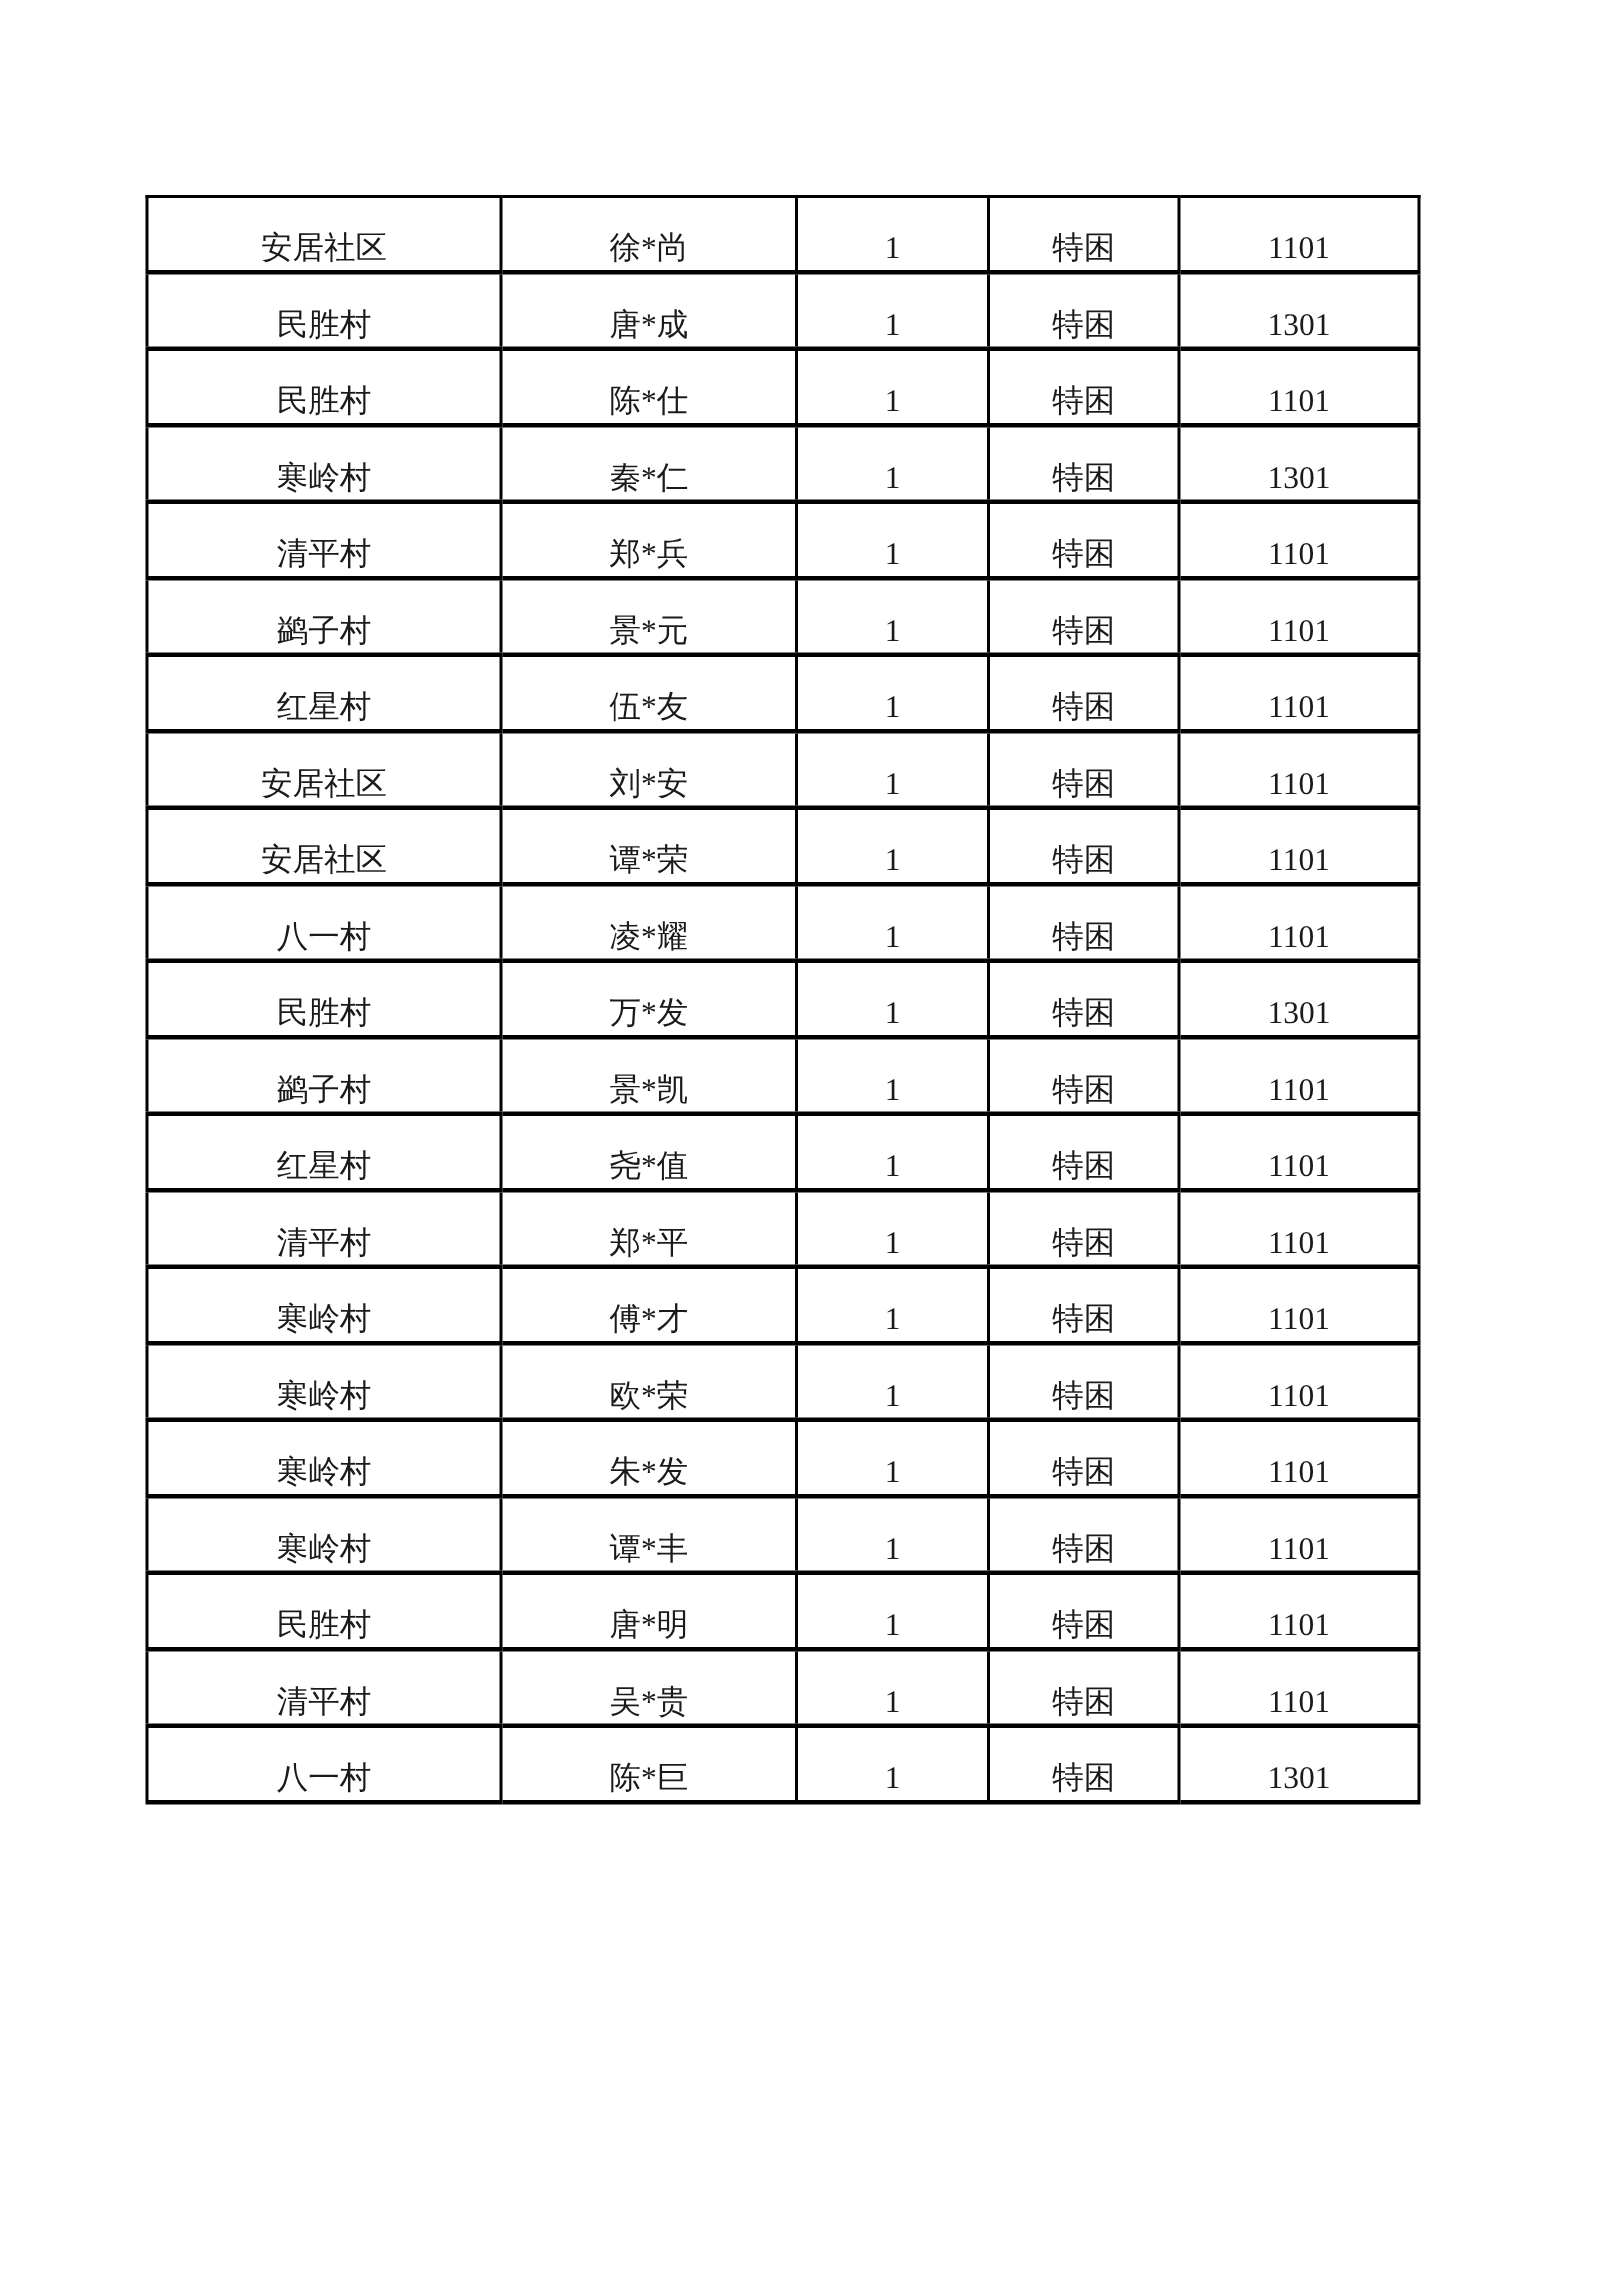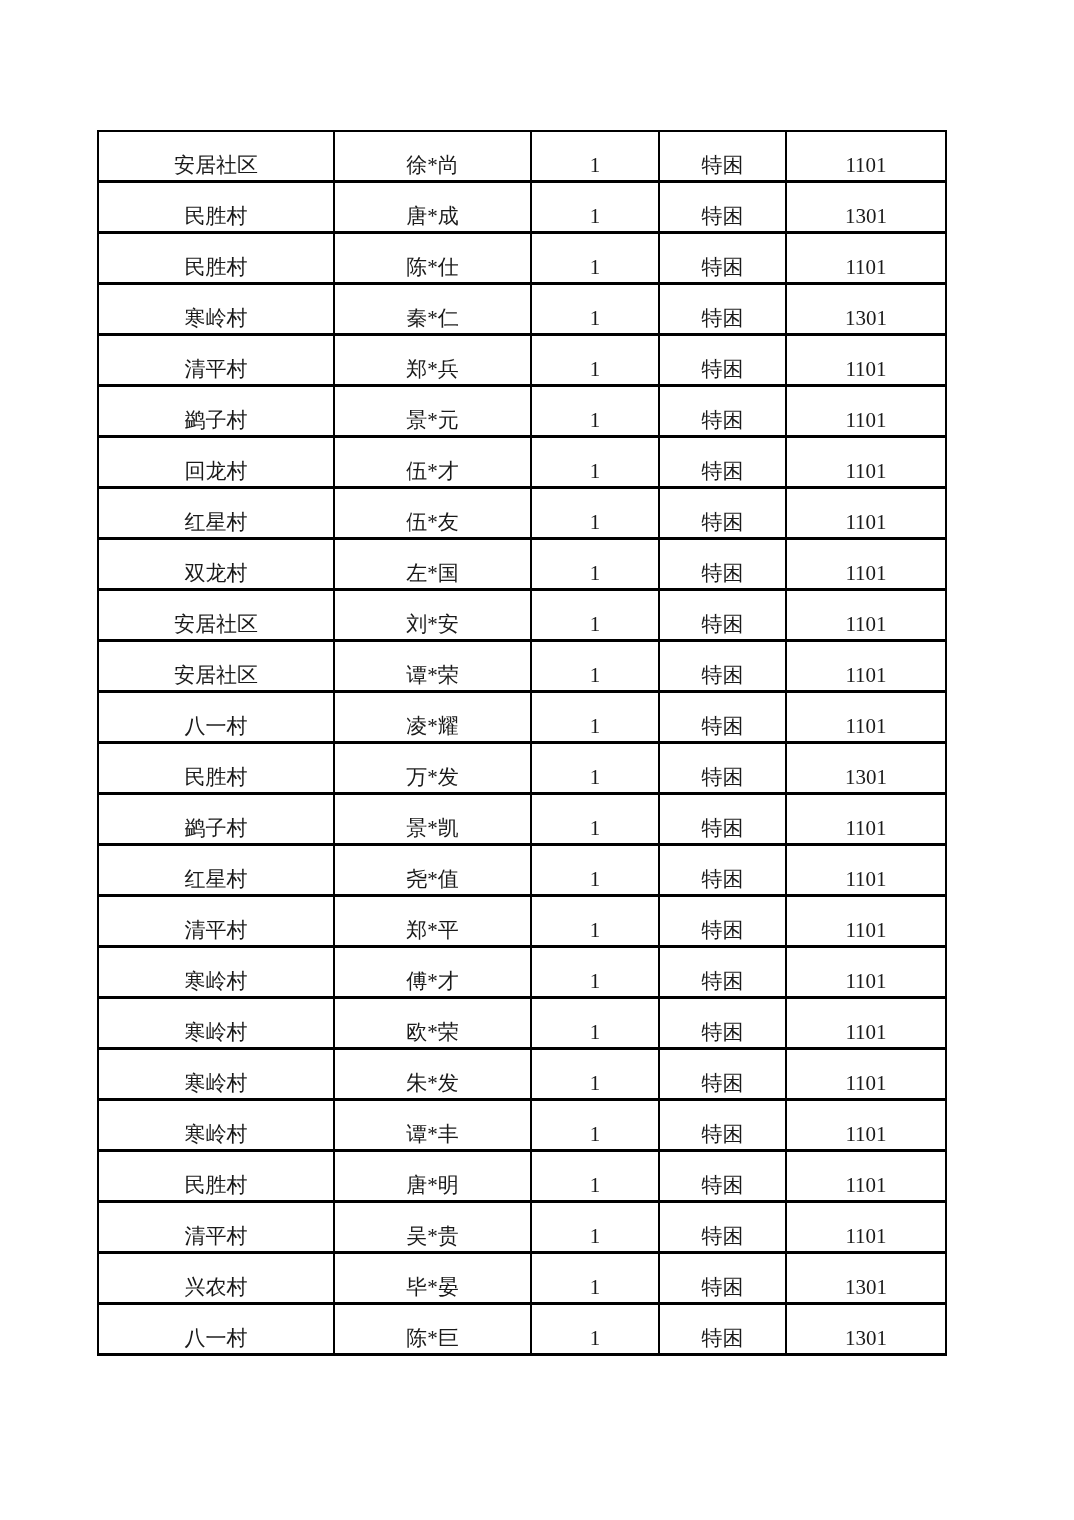--- a/index.html
+++ b/index.html
@@ -96,41 +96,27 @@
           <td>1101</td>
         </tr>
         <tr>
           <td>鹢子村</td>
           <td>景*元</td>
           <td>1</td>
           <td>特困</td>
           <td>1101</td>
         </tr>
         <tr>
-          <td>回龙村</td>
-          <td>伍*才</td>
-          <td>1</td>
-          <td>特困</td>
-          <td>1101</td>
-        </tr>
-        <tr>
           <td>红星村</td>
           <td>伍*友</td>
           <td>1</td>
           <td>特困</td>
           <td>1101</td>
         </tr>
         <tr>
-          <td>双龙村</td>
-          <td>左*国</td>
-          <td>1</td>
-          <td>特困</td>
-          <td>1101</td>
-        </tr>
-        <tr>
           <td>安居社区</td>
           <td>刘*安</td>
           <td>1</td>
           <td>特困</td>
           <td>1101</td>
         </tr>
         <tr>
           <td>安居社区</td>
           <td>谭*荣</td>
           <td>1</td>
@@ -206,27 +192,20 @@
           <td>1</td>
           <td>特困</td>
           <td>1101</td>
         </tr>
         <tr>
           <td>清平村</td>
           <td>吴*贵</td>
           <td>1</td>
           <td>特困</td>
           <td>1101</td>
-        </tr>
-        <tr>
-          <td>兴农村</td>
-          <td>毕*晏</td>
-          <td>1</td>
-          <td>特困</td>
-          <td>1301</td>
         </tr>
         <tr>
           <td>八一村</td>
           <td>陈*巨</td>
           <td>1</td>
           <td>特困</td>
           <td>1301</td>
         </tr>
       </tbody>
   </table>

